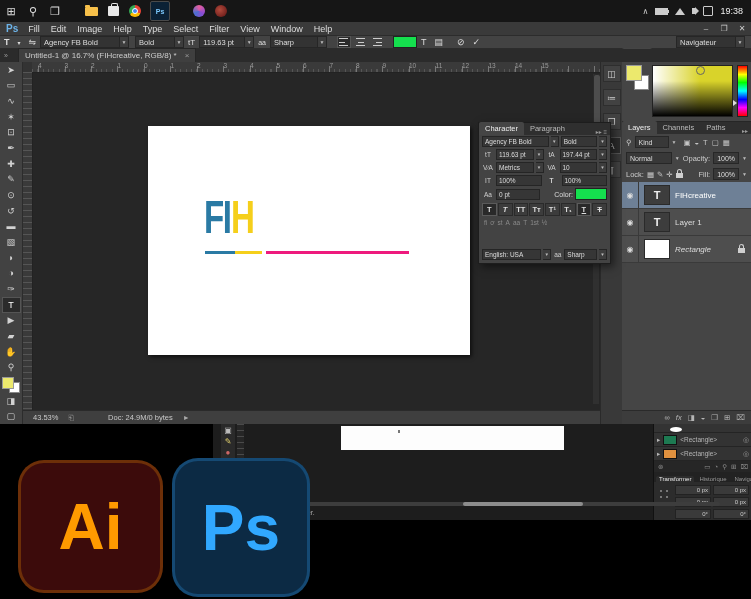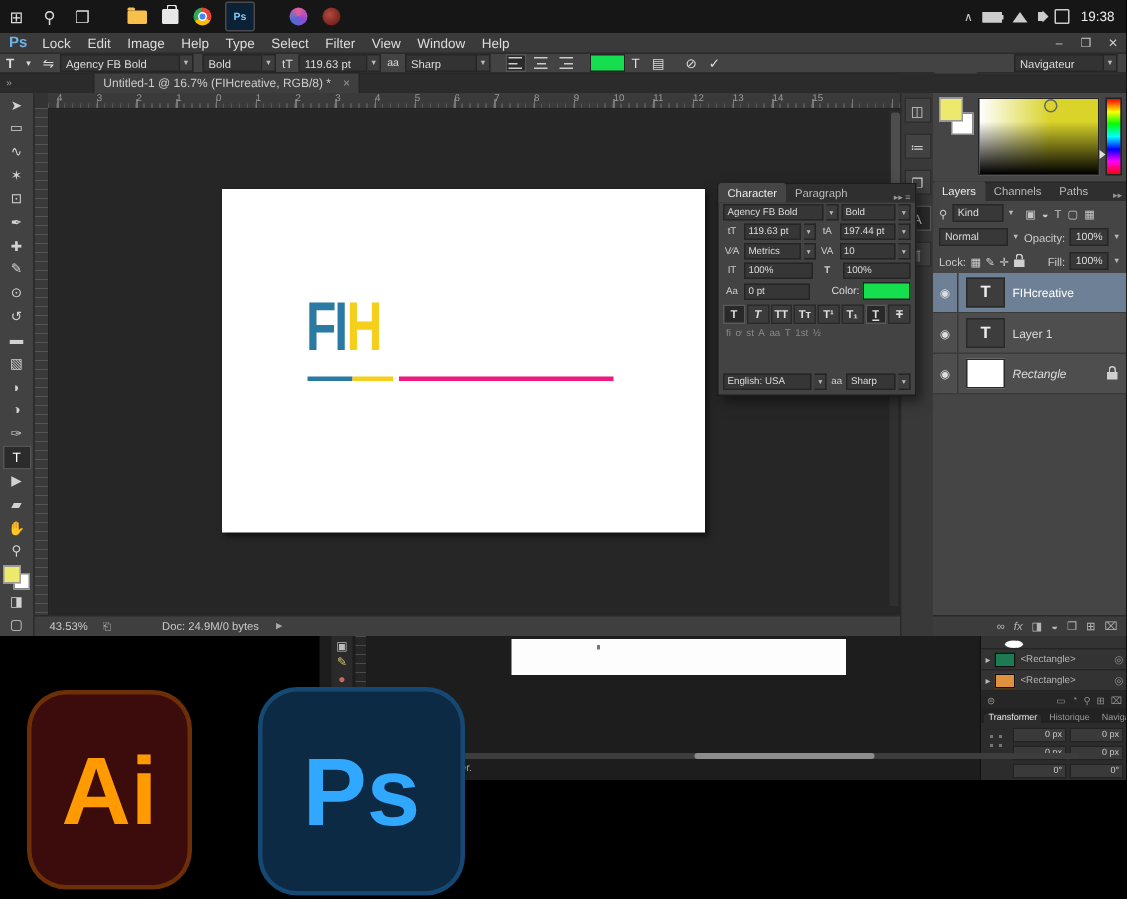--- a/index.html
+++ b/index.html
@@ -43,21 +43,21 @@
   .opt-box{height:10px;background:#333;border:1px solid #262626;display:flex;align-items:center;padding:0 3px;font-size:7.5px;color:#ddd;}
   .opt-caret{width:8px;height:10px;background:#3d3d3d;border:1px solid #262626;border-left:none;display:flex;align-items:center;justify-content:center;font-size:5px;color:#bbb;}
   .opt-ic{margin:0 4px;font-size:9px;color:#ddd;}
   .bars{width:10px;height:8px;margin:0 2px;padding:1px;display:flex;flex-direction:column;justify-content:space-between;}
   .bars i{display:block;height:1px;background:#ccc;}
   .bars.active{background:#2b2b2b;border:1px solid #555;}
   .swatch{width:22px;height:10px;border:1px solid #222;}
   .workspace{margin-left:auto;margin-right:6px;}
 
   
-  .tabbar{left:0;top:49px;width:751px;height:13px;background:#2b2b2b;display:flex;align-items:flex-end;z-index:6;gap:44px;}
+  .tabbar{left:0;top:49px;width:751px;height:13px;background:#2b2b2b;display:flex;align-items:flex-end;z-index:6;}
   .tab-collapse{font-size:7px;color:#999;margin:0 10px 3px 4px;}
   .doc-tab{height:13px;background:#3f3f3f;border:1px solid #262626;border-bottom:none;display:flex;align-items:center;
            padding:0 6px;font-size:8px;color:#ccc;gap:8px;}
   .tab-close{color:#999;font-size:8px;}
 
   
   .toolbar{left:0;top:62px;width:23px;height:362px;background:#424242;border-right:1px solid #2c2c2c;display:flex;flex-direction:column;align-items:center;box-sizing:border-box;z-index:5;}
   .tool{width:19px;height:16px;display:flex;align-items:center;justify-content:center;font-size:9px;color:#d2d2d2;}
   .tool.active{background:#2b2b2b;border:1px solid #555;box-sizing:border-box;color:#fff;}
   .fgbg{position:relative;width:18px;height:16px;margin-top:2px;}
@@ -163,21 +163,21 @@
   .ai-tbody{display:flex;gap:3px;padding:3px 3px 0 3px;}
   .refpoint{width:15px;height:15px;background:radial-gradient(circle,#777 1px,transparent 1.2px);background-size:6px 6px;background-position:1px 1px;flex:none;margin-top:2px;}
   .ai-grid{flex:1;display:grid;grid-template-columns:1fr 1fr;gap:2px;}
   .ai-field{height:8px;background:#3a3a3a;border:1px solid #222;display:flex;align-items:center;justify-content:flex-end;padding:0 2px;font-size:6px;color:#ccc;}
   .ai-hscroll{position:absolute;left:85px;top:78px;width:422px;height:4px;background:#3d3d3d;border-radius:2px;}
   .ai-hthumb{position:absolute;left:165px;top:0;width:120px;height:4px;background:#8d8d8d;border-radius:2px;}
   .ai-status{position:absolute;left:4px;top:85px;font-size:7px;color:#a8a8a8;}
 
   
   .bigicon{border-radius:26px;display:flex;align-items:center;justify-content:center;font-weight:bold;font-size:64px;z-index:9;}
-  .icon-ai{left:18px;top:460px;width:110px;height:133px;border:3px solid rgba(255,154,0,.25);box-sizing:border-box;}
+  .icon-ai{left:18px;top:460px;width:145px;height:133px;border:3px solid rgba(255,154,0,.25);box-sizing:border-box;}
   .icon-ps{left:172px;top:458px;width:138px;height:139px;border:3px solid rgba(49,168,255,.25);box-sizing:border-box;}
 </style>
 </head>
 <body>
 
 <div class="screen">
 
   <div class="abs taskbar">
     <div class="tb-ic">⊞</div>
     <div class="tb-ic">⚲</div>
@@ -205,21 +205,21 @@
       <span class="tr-batt"></span>
       <span class="tr-wifi"></span>
       <span class="tr-vol"></span>
       <span class="tr-ac"></span>
       <span class="tr-time">19:38</span>
     </div>
   </div>
 
   <div class="abs menubar">
     <span class="pslogo">Ps</span>
-    <span class="menu-item">Lock</span>
+    <span class="menu-item">Fill</span>
     <span class="menu-item">Edit</span>
     <span class="menu-item">Image</span>
     <span class="menu-item">Help</span>
     <span class="menu-item">Type</span>
     <span class="menu-item">Select</span>
     <span class="menu-item">Filter</span>
     <span class="menu-item">View</span>
     <span class="menu-item">Window</span>
     <span class="menu-item">Help</span>
     <span class="winbtns">

